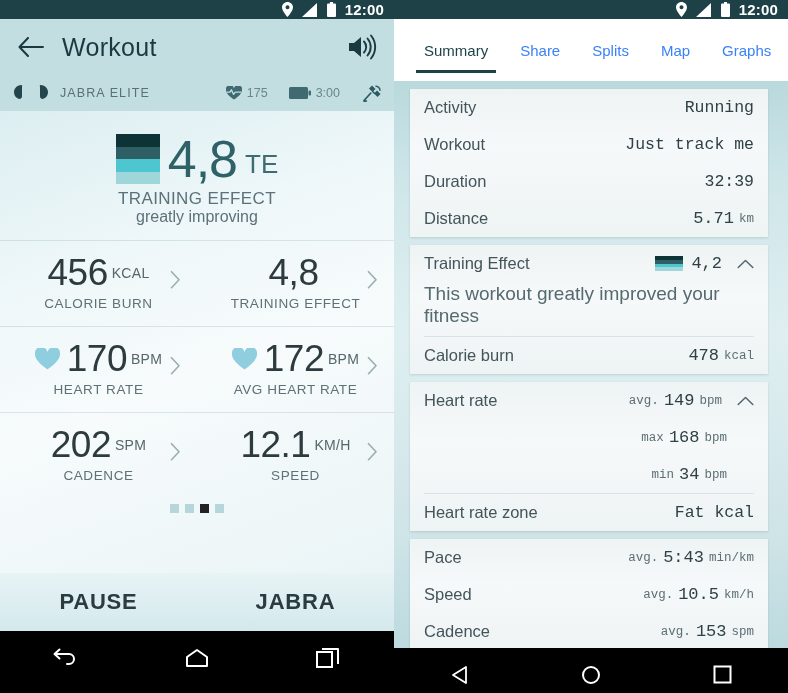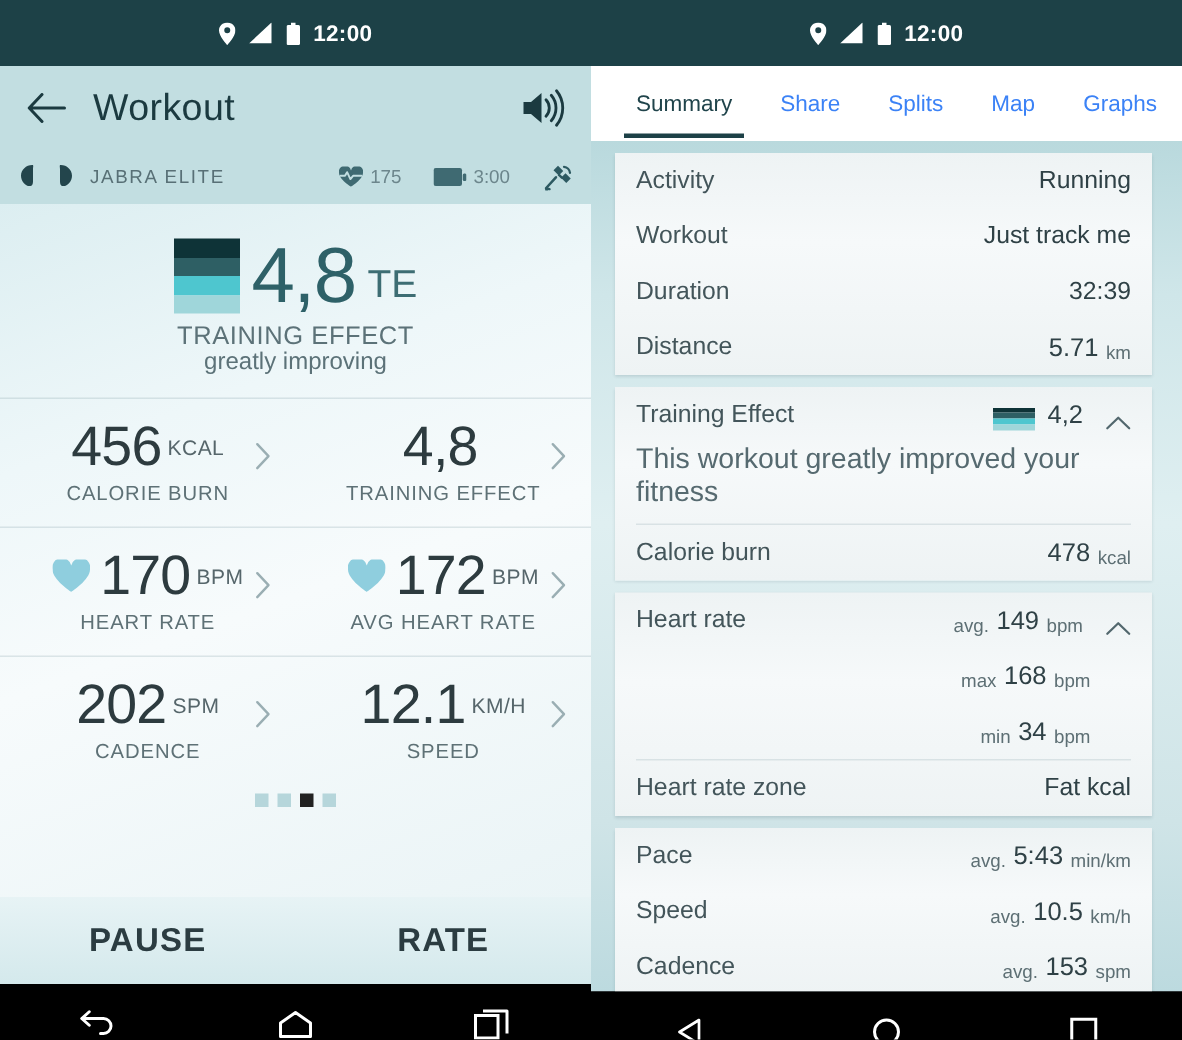--- a/index.html
+++ b/index.html
@@ -7,22 +7,22 @@
     width:788px; height:693px;
     background:#000;
     font-family:"Liberation Sans", sans-serif;
     overflow:hidden;
   }
   .screens { display:flex; width:788px; height:693px; }
   .phone { width:394px; height:693px; position:relative; overflow:hidden; }
 
   
   .statusbar {
-    height:44px; background:#1d4147; display:flex; align-items:center;
-    justify-content:center; gap:9px; padding:0 10px; color:#fff;
+    height:19px; background:#1d4147; display:flex; align-items:center;
+    justify-content:flex-end; gap:9px; padding:0 10px; color:#fff;
   }
   .statusbar.dark2 { background:#1d4147; }
   .sb-time { font-size:15px; font-weight:bold; letter-spacing:.2px; }
   .ico { display:inline-flex; align-items:center; justify-content:center; }
 
   
   .l-header { background:#c2dee1; height:56px; display:flex; align-items:center; padding:0 14px; }
   .l-back { width:34px; height:34px; display:flex; align-items:center; justify-content:center; }
   .l-title { font-size:25px; color:#1b3a40; margin-left:14px; font-weight:400; letter-spacing:.3px; }
   .l-spacer { flex:1; }
@@ -74,21 +74,21 @@
     height:58px; background:linear-gradient(180deg,#e7f3f5,#d4e9ec);
     display:flex; align-items:center;
   }
   .l-act { flex:1; text-align:center; font-size:22px; color:#2b3c41; letter-spacing:.8px; font-weight:700; }
 
   .navbar { height:53px; background:#000; display:flex; align-items:center; }
   .navbtn { flex:1; display:flex; align-items:center; justify-content:center; }
 
   
   .r-tabs {
-    height:50px; background:#fff; display:flex; align-items:center;
+    height:62px; background:#fff; display:flex; align-items:center;
     padding-left:14px; gap:0; overflow:hidden; position:relative;
   }
   .r-tab {
     font-size:15px; color:#3b82f6; padding:0 16px; white-space:nowrap;
     height:45px; display:flex; align-items:center; position:relative;
   }
   .r-tab.active { color:#20444b; }
   .r-tab.active:after {
     content:""; position:absolute; left:8px; right:8px; bottom:0; height:3px; background:#1d4147;
   }
@@ -97,21 +97,21 @@
     background:linear-gradient(180deg,#b9d9dd 0%,#cfe6e9 18%,#dfeff1 45%,#cfe4e7 80%,#bcdadf 100%);
     padding:8px 20px 0 16px; overflow:hidden;
   }
   .card {
     background:linear-gradient(180deg,#eef3f4,#f6f9fa 40%,#eef3f4);
     box-shadow:0 1px 2px rgba(40,70,80,.16);
     margin-bottom:8px; padding:0 14px;
   }
   .crow { display:flex; align-items:center; justify-content:space-between; height:37px; }
   .ckey { font-size:16.5px; color:#43555a; font-weight:400; }
-  .cval { font-size:16.5px; color:#2f4146; display:flex; align-items:flex-end; gap:5px; }
+  .cval { font-size:16.5px; color:#2f4146; display:flex; align-items:center; gap:5px;font-family:Liberation Mono, monospace; }
   .cunit { font-size:12.5px; color:#5d6f74; }
   .cpre { font-size:12.5px; color:#5d6f74; }
   .cnum { font-size:17px; color:#2f4146; }
   .cdiv { height:1px; background:rgba(120,150,158,.2); }
   .cdesc { font-size:19px; color:#566a70; padding:1px 0 9px; }
   .te-mini { display:flex; flex-direction:column; width:28px; height:15px; margin-right:3px; }
   .te-mini span { flex:1; }
   .chev-up { margin-left:10px; }
   .cval-sub { justify-content:flex-end; }
 </style>
@@ -330,21 +330,21 @@
           <span class="dot"></span>
           <span class="dot"></span>
           <span class="dot active"></span>
           <span class="dot"></span>
         </div>
       </div>
     </div>
 
     <div class="l-actions">
       <div class="l-act">PAUSE</div>
-      <div class="l-act">RATE</div>
+      <div class="l-act">JABRA</div>
     </div>
 
     <div class="navbar">
       <div class="navbtn">
         <svg width="26" height="20" viewBox="0 0 26 20">
             <path d="M2 6h14a5 5 0 010 10h-2" stroke="#fff" stroke-width="2" fill="none" stroke-linecap="round" stroke-linejoin="round"></path>
             <path d="M6.5 1.5L1.5 6l5 4.5" stroke="#fff" stroke-width="2" fill="none" stroke-linecap="round" stroke-linejoin="round"></path>
           </svg>
       </div>
       <div class="navbtn">

